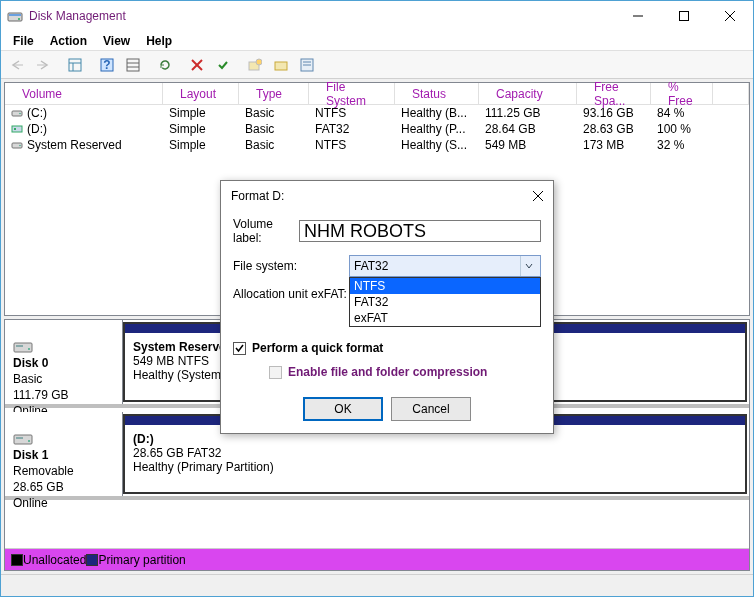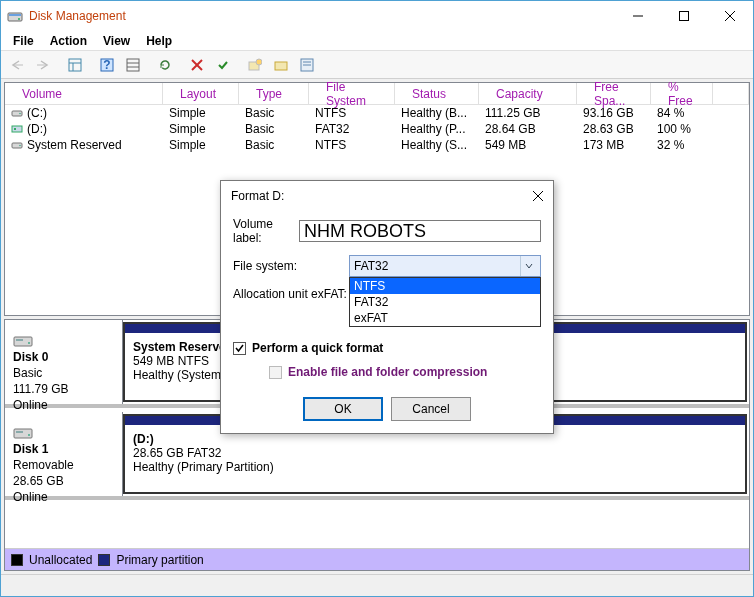--- a/index.html
+++ b/index.html
@@ -2,21 +2,21 @@
 <html><head>
 <meta charset="utf-8">
 <style>
   * { box-sizing: border-box; margin: 0; padding: 0; font-family: "Segoe UI", Tahoma, sans-serif; font-size: 12px; }
   html, body { width: 754px; height: 597px; overflow: hidden; background: #fff; }
 
   
   .window { width: 754px; height: 597px; border: 1px solid #4ea1d3; display: flex; flex-direction: column; background: #f0f0f0; }
   .titlebar { height: 30px; background: #fff; display: flex; align-items: center; padding-left: 6px; }
   .titlebar .app-icon { width: 16px; height: 16px; margin-right: 6px; }
-  .titlebar .title { flex: 1; color: #c2410c; font-size: 12px; }
+  .titlebar .title { flex: 1; color: #701a75; font-size: 12px; }
   .winbtn { width: 46px; height: 30px; display: flex; align-items: center; justify-content: center; color: #555; }
 
   
   .menubar { height: 20px; background: #fff; display: flex; align-items: center; padding: 0 4px; gap: 0; border-bottom: 1px solid #e0e0e0; font-weight: bold; }
   .menubar span { padding: 2px 8px; }
 
   
   .toolbar { height: 28px; background: #f7f7f7; display: flex; align-items: center; padding: 0 4px; gap: 2px; border-bottom: 1px solid #d0d0d0; }
   .tbtn { width: 24px; height: 24px; display: flex; align-items: center; justify-content: center; border: 1px solid transparent; }
   .tbtn.disabled svg * { stroke: #bdbdbd !important; }
@@ -31,28 +31,28 @@
   .vrow .col { padding: 0 6px; display:flex; align-items:center; gap:4px; white-space:nowrap; overflow:hidden; }
   .col.c0{width:158px}.col.c1{width:76px}.col.c2{width:70px}.col.c3{width:86px}.col.c4{width:84px}
   .col.c5{width:98px}.col.c6{width:74px}.col.c7{width:62px}.col.c8{flex:1}
 
   .vol-icon { width:12px; height:12px; flex-shrink:0; }
 
   
   .disk-view { flex:1; display:flex; flex-direction:column; margin:0 3px 3px 3px; border:1px solid #828790; background:#fff; }
   .disk-row { display:flex; height:88px; border-bottom:4px solid #bfbfbf; background:#fff; }
   .disk-row + .disk-row { margin-top:2px; }
-  .disk-info { width:118px; border-right:1px solid #828790; padding:14px 8px; display:flex; flex-direction:column; gap:2px; }
+  .disk-info { width:118px; border-right:1px solid #828790; padding:20px 8px; display:flex; flex-direction:column; gap:2px; }
   .disk-info .name { font-weight:700; }
   .part-area { flex:1; display:flex; position:relative; border:1px solid #333; margin:2px 2px 2px 0; }
   .partition { border:1px solid #333; display:flex; flex-direction:column; padding:6px 8px; position:relative; overflow:hidden; }
   .partition .stripe { position:absolute; left:-1px; right:-1px; top:-1px; height:10px; background:#1d267d; }
   .partition .pname { font-weight:700; margin-top:10px; }
   .part-sep { width:4px; background:#bfbfbf; }
-  .legend { height:22px; display:flex; align-items:center; gap:6px; padding:0 6px; border-top:1px solid #ccc; background:#c4b5fd; }
+  .legend { height:22px; display:flex; align-items:center; padding:0 6px; border-top:1px solid #ccc; background:#d946ef; }
   .legend .sw { width:12px; height:12px; border:1px solid #333; display:inline-block; }
 
   .statusbar { height:22px; background:#f0f0f0; border-top:1px solid #d0d0d0; }
 
   
   .modal { position:absolute; left:220px; top:180px; width:334px; background:#fff; border:1px solid #777; box-shadow:2px 2px 8px rgba(0,0,0,0.3); }
   .modal-title { height:30px; display:flex; align-items:center; padding:0 10px; font-size:12px; }
   .modal-title .t { flex:1; }
   .modal-body { padding:6px 12px 12px 12px; display:flex; flex-direction:column; gap:10px; }
   .frow { display:flex; align-items:center; }

